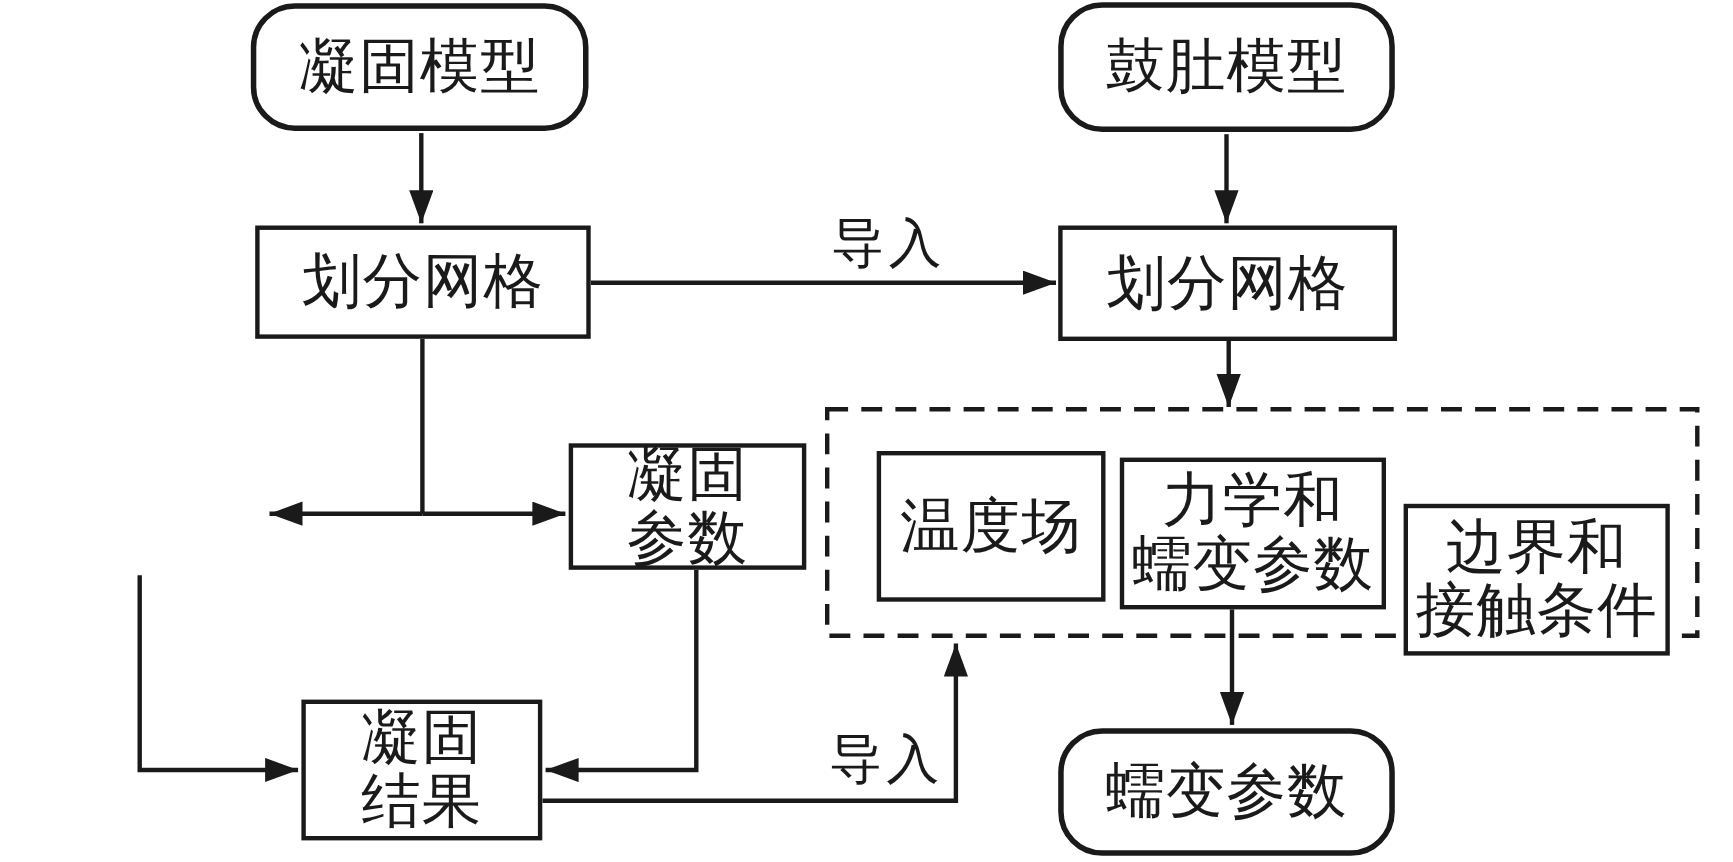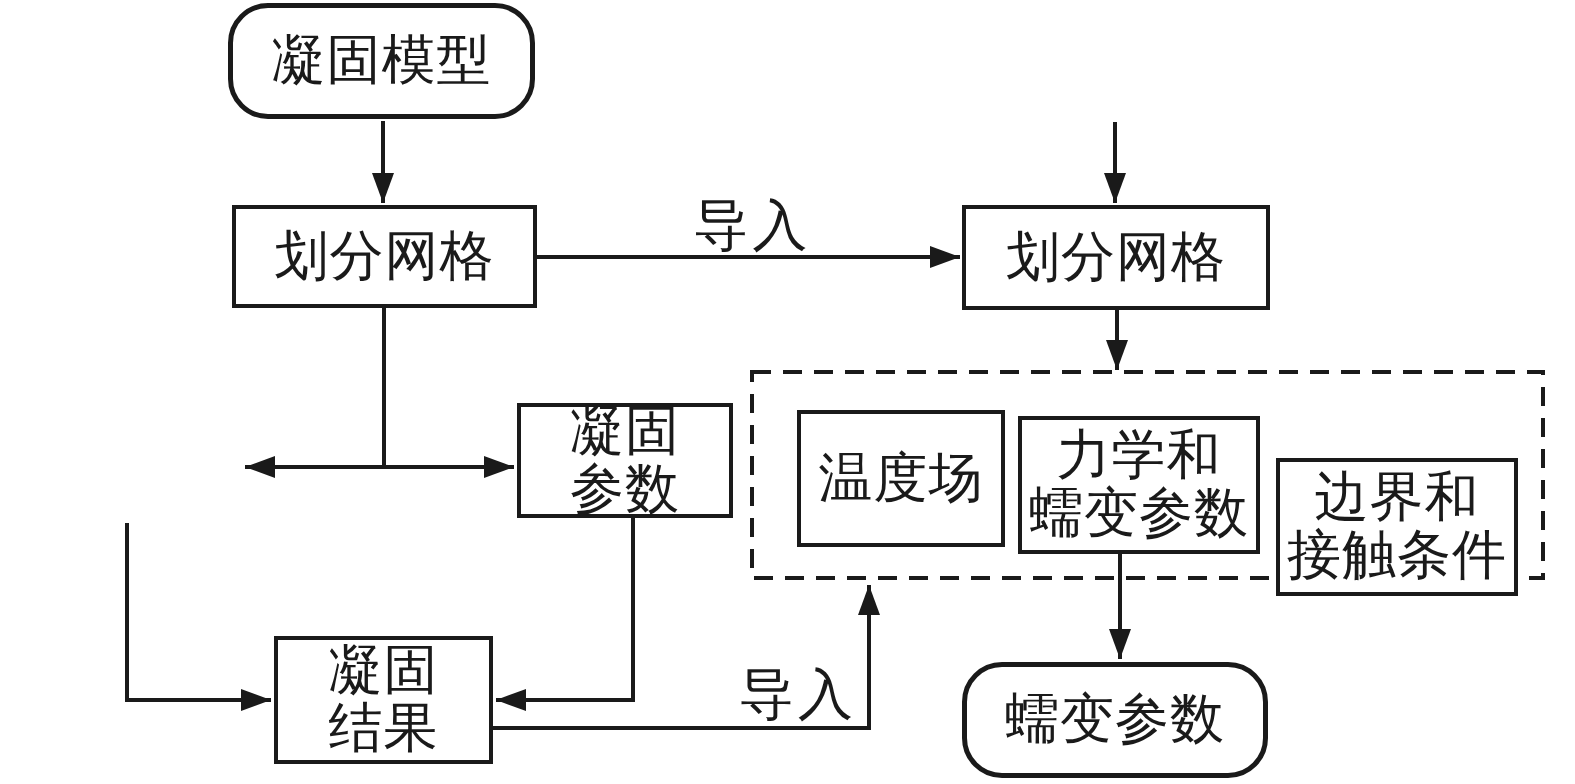--- a/index.html
+++ b/index.html
@@ -24,22 +24,22 @@
     line-height:1.07;
     white-space:pre-line;
     letter-spacing:1px;
   }
   .rounded{
     border-radius:40px;
     border-width:5px;
   }
   .edge-label{
     position:absolute;
-    font-size:55px;
-    text-align:center;
+    font-size:48px;
+    text-align:right;
     letter-spacing:4px;
     background:transparent;
   }
 </style>
 </head>
 <body>
 
 <div id="canvas">
 
   <svg id="wires" width="1575" height="784" viewBox="0 0 1575 784" fill="none" stroke="#1a1a1a" stroke-width="4">
@@ -67,20 +67,21 @@
 
     <path d="M633,518 L633,700 L496,700" marker-end="url(#ah)"></path>
 
     <path d="M493,728 L869,728 L869,585" marker-end="url(#ah)"></path>
 
     <path d="M1120,548 L1120,659" marker-end="url(#ah)"></path>
   </svg>
 
   <div class="node rounded" style="left:228px;top:3px;width:307px;height:116px;">凝固模型</div>
 
+  <div class="node rounded" style="left:962px;top:2px;width:306px;height:118px;">鼓肚模型</div>
 
   <div class="node" style="left:232px;top:205px;width:305px;height:103px;">划分网格</div>
 
   <div class="node" style="left:962px;top:205px;width:308px;height:105px;">划分网格</div>
 
 
   <div class="node" style="left:517px;top:403px;width:216px;height:115px;">凝固
 参数</div>
 
   <div class="node" style="left:797px;top:410px;width:208px;height:137px;">温度场</div>

